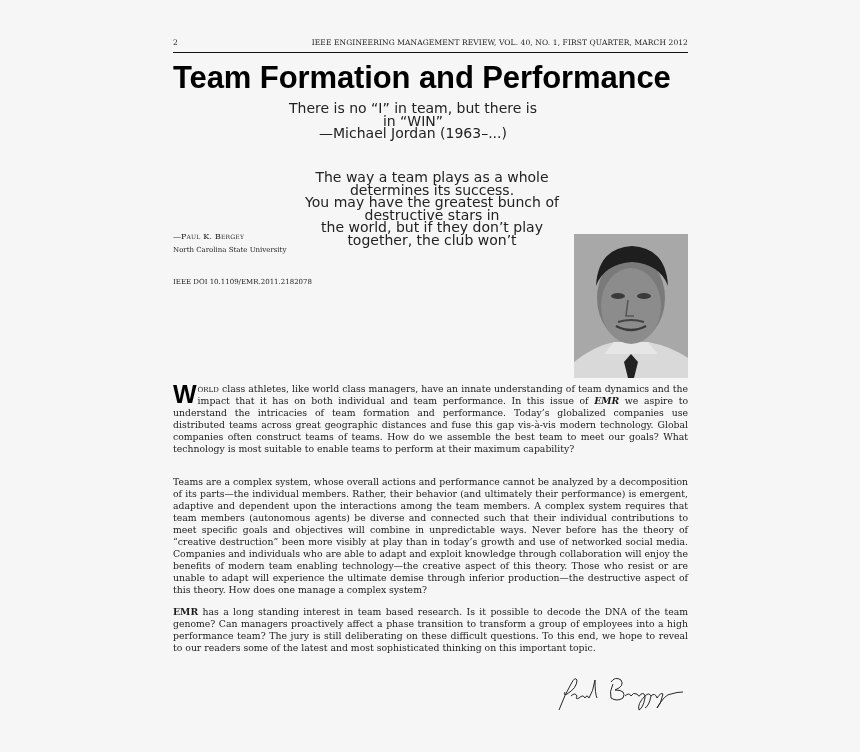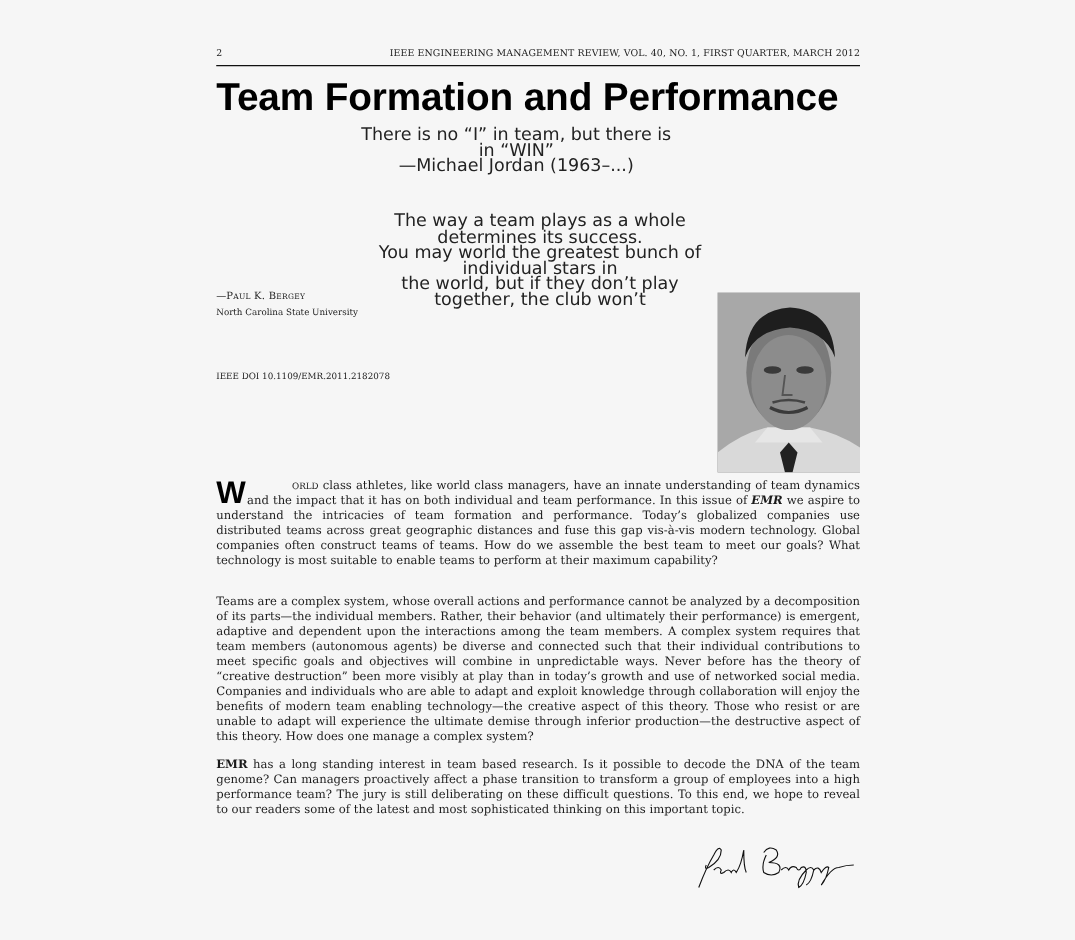--- a/index.html
+++ b/index.html
@@ -11,28 +11,28 @@
   .rule { position:absolute; top:52px; left:0; width:515px; height:1px; background:#111; }
   .title { position:absolute; top:60px; left:0; font-family:"Liberation Sans", sans-serif; font-weight:bold; font-size:31px; color:#000; white-space:nowrap; letter-spacing:-0.1px; }
   .quote { position:absolute; font-family:"DejaVu Sans", sans-serif; font-size:14px; line-height:12.5px; color:#222; text-align:center; }
   .q1 { top:102px; left:110px; width:260px; }
   .q1 .attr { text-align:center; padding-right:0; }
   .q2 { top:151px; left:114px; width:290px;margin-top:20px; }
   .q2 .attr { text-align:right; padding-right:18px; }
   .author { position:absolute; top:232px; left:0; font-size:8px; color:#222; }
   .author .name { font-variant:small-caps; letter-spacing:0.2px;text-align:center; }
   .affil { position:absolute; top:246px; left:0; font-size:7px; color:#222; }
-  .doi { position:absolute; top:297px; left:0; font-size:7px; color:#222; }
+  .doi { position:absolute; top:278px; left:0; font-size:7px; color:#222; }
   .photo { position:absolute; left:401px; top:234px; width:114px; height:144px; background:#a9a9a9; overflow:hidden; }
   .body { position:absolute; left:0; width:515px; font-size:9.3px; line-height:12px; color:#1a1a1a; text-align:justify; }
   .p1 { top:383px; }
   .p2 { top:476px; }
   .p3 { top:606px; }
   .dropcap { float:left; font-family:"Liberation Sans", sans-serif; font-weight:bold; font-size:25px; line-height:20px; margin-right:1px; margin-top:1px; color:#000; }
-  .sc { font-variant:small-caps;margin-left:36px; }
+  .sc { font-variant:small-caps; }
   .emr { font-weight:bold; font-style:italic; }
   .emrb { font-weight:bold; }
   .sig { position:absolute; left:380px; top:664px; width:140px; height:56px; }
 </style>
 </head>
 <body>
 
 <div class="page">
   <div class="runhead">
     <span class="pg">2</span>
@@ -42,21 +42,21 @@
 
   <div class="title">Team Formation and Performance</div>
 
   <div class="quote q1">
     <div>There is no “I” in team, but there is in “WIN”</div>
     <div class="attr">—Michael Jordan (1963–...)</div>
   </div>
 
   <div class="quote q2">
     <div>The way a team plays as a whole determines its success.</div>
-    <div>You may world the greatest bunch of individual stars in</div>
+    <div>You may have the greatest bunch of destructive stars in</div>
     <div>the world, but if they don’t play together, the club won’t</div>
   </div>
 
   <div class="author"><span>—</span><span class="name">Paul K.  Bergey</span></div>
   <div class="affil">North Carolina State University</div>
   <div class="doi">IEEE DOI 10.1109/EMR.2011.2182078</div>
 
   <div class="photo" title="Author portrait of Paul K. Bergey">
     <svg width="114" height="144" viewBox="0 0 114 144">
       <rect width="114" height="144" fill="#a8a8a8"></rect>

